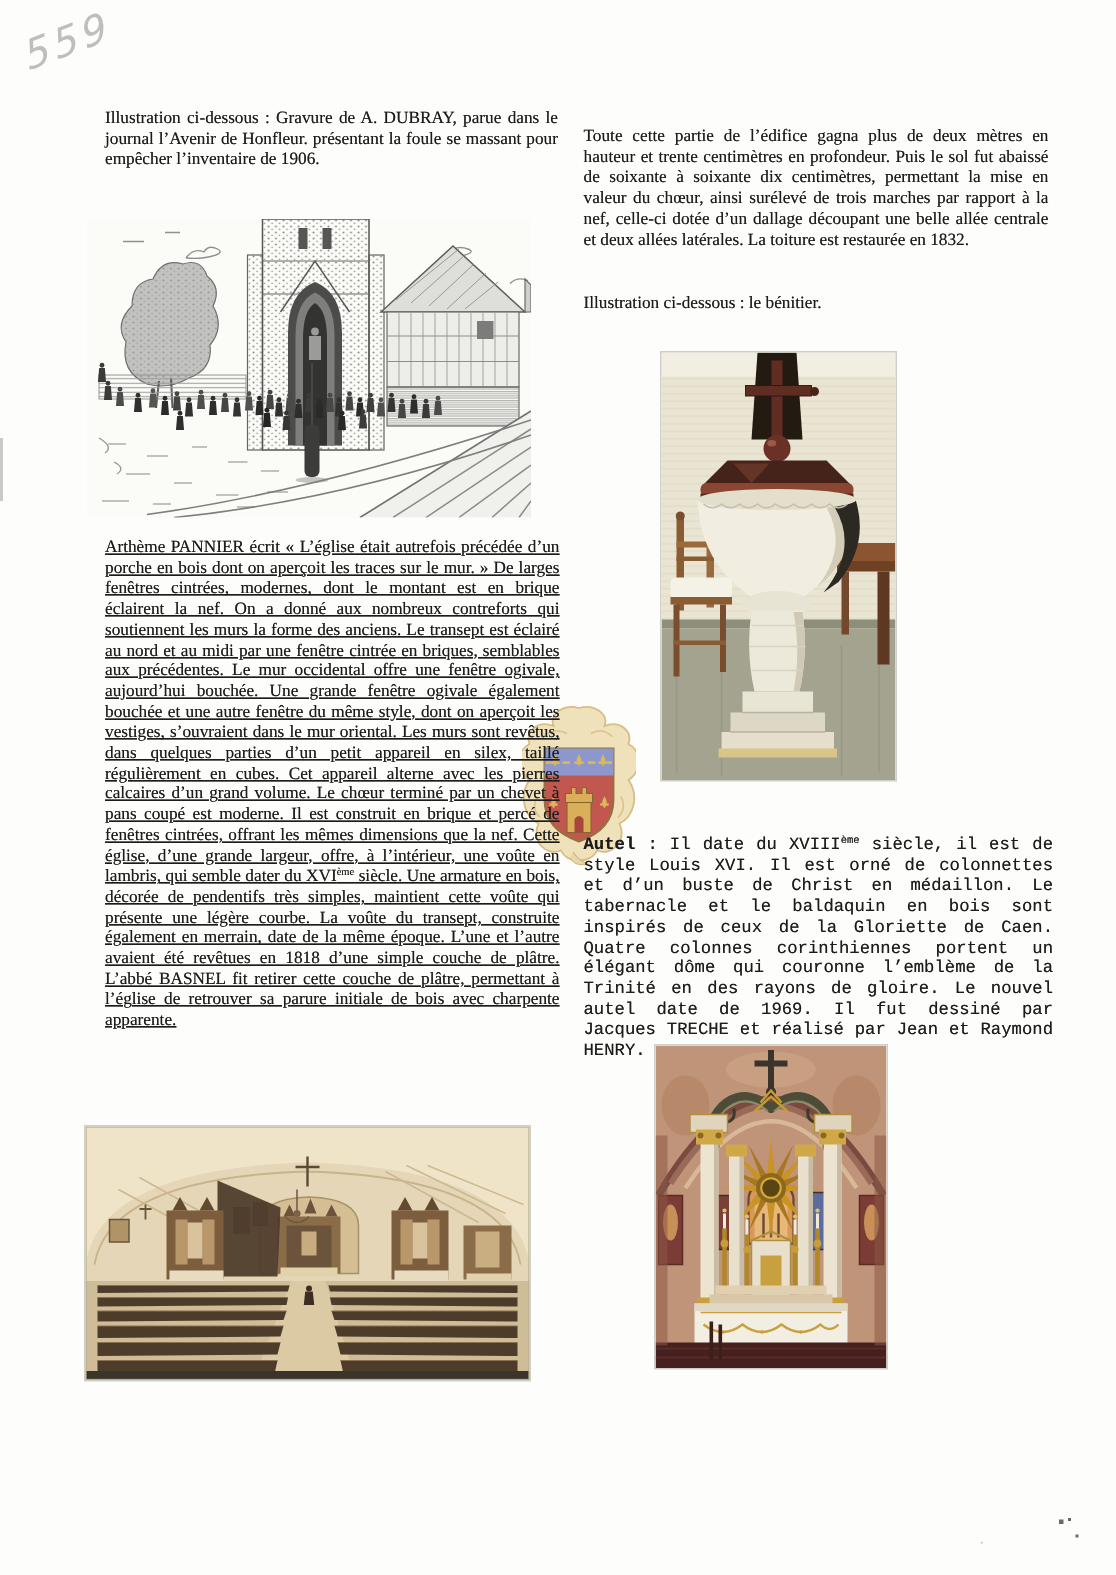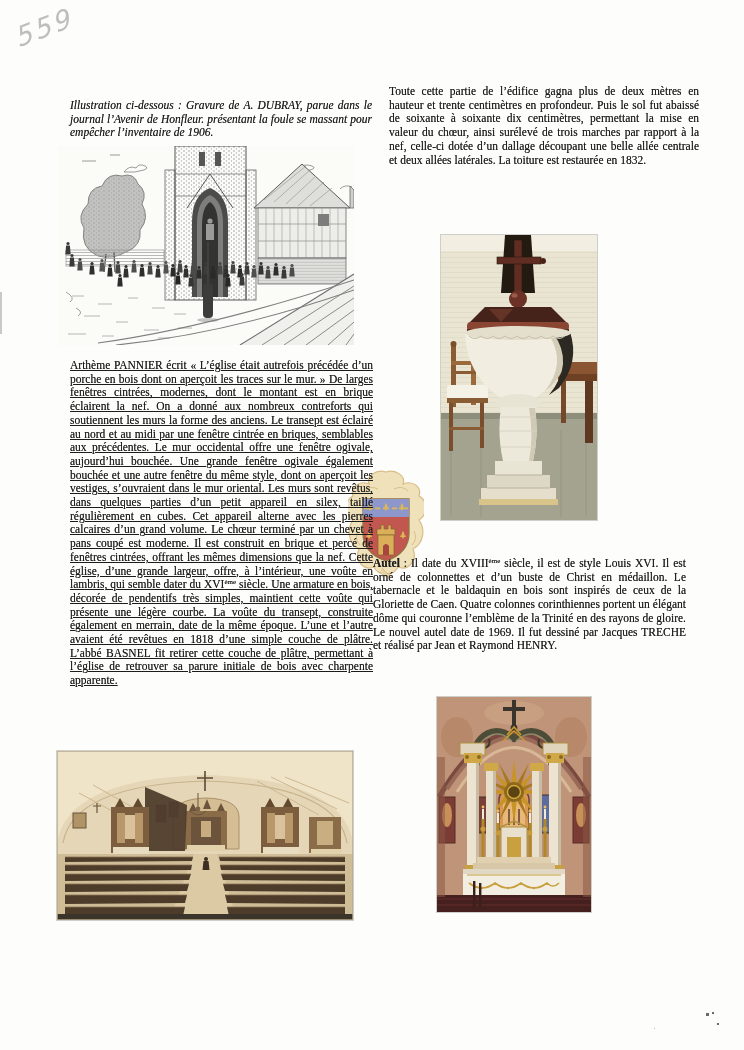--- a/index.html
+++ b/index.html
@@ -35,21 +35,21 @@
   <svg class="hand" viewBox="0 0 90 70">
     <text x="14" y="40" transform="rotate(-21 30 30) skewX(-8)" font-family="DejaVu Sans, sans-serif" font-style="italic" font-size="27" letter-spacing="3" fill="#b4b4b4" opacity="0.85">559</text>
   </svg>
 
   <div class="edge-mark"></div>
   <div class="speck" style="left:706px;top:1013px;width:3px;height:3px;"></div>
   <div class="speck" style="left:712px;top:1012px;width:2px;height:2px;"></div>
   <div class="speck" style="left:717px;top:1023px;width:2px;height:2px;"></div>
   <div class="speck" style="left:654px;top:1028px;width:1px;height:1px;opacity:.5;"></div>
 
-  <div class="txt" style="left:70px;top:99px;width:302px;font-style:italic;">
+  <div class="txt" style="left:70px;top:73px;width:302px;">
     <span>Illustration ci-dessous : Gravure de A. DUBRAY, parue dans le journal l’Avenir de Honfleur.  présentant la foule se massant pour empêcher l’inventaire de 1906.</span>
   </div>
 
   <div class="photo" style="left:58px;top:146px;width:296px;height:199px;">
     <svg viewBox="0 0 296 199" width="296" height="199">
       <defs>
         <pattern id="stip" width="5" height="4" patternUnits="userSpaceOnUse">
           <circle cx="1" cy="1" r="0.7" fill="#8d8d8b"></circle>
           <circle cx="3.4" cy="2.9" r="0.6" fill="#a2a2a0"></circle>
         </pattern>
@@ -260,20 +260,23 @@
 
       <rect x="0" y="163" width="296" height="6" fill="#3a342a"></rect>
       <rect x="0" y="0" width="296" height="169" fill="none" stroke="#b9ab8c" stroke-width="1.5"></rect>
     </svg>
   </div>
 
   <div class="txt" style="left:389px;top:85px;width:310px;">
     <span>Toute cette partie de l’édifice gagna plus de deux mètres en hauteur et trente centimètres en profondeur. Puis le sol fut abaissé de soixante à soixante dix centimètres, permettant la mise en valeur du chœur, ainsi surélevé de trois marches par rapport à la nef, celle-ci dotée d’un dallage découpant une belle allée centrale et deux allées latérales. La toiture est restaurée en 1832.</span>
   </div>
 
+  <div class="txt" style="left:389px;top:196px;width:310px;text-align:left;">
+    <span>Illustration ci-dessous : le bénitier.</span>
+  </div>
 
   <div class="photo border-light" style="left:441px;top:235px;width:156px;height:285px;">
     <svg viewBox="0 0 156 285" width="156" height="285">
       <defs>
         <pattern id="wallLines" width="6" height="5" patternUnits="userSpaceOnUse">
           <path d="M0 2.5 H6" stroke="#ddd8c4" stroke-width="1"></path>
         </pattern>
       </defs>
       <rect width="156" height="285" fill="#e9e5d2"></rect>
       <rect width="156" height="285" fill="url(#wallLines)" opacity="0.7"></rect>
@@ -363,21 +366,21 @@
           <path d="M35,86 v-9 q3,-4 6,0 v9 Z" fill="#a03a30"></path>
         </g>
         <g fill="#d9b24a">
           <path d="M21,62 c2,3 2,5 0,8 c-2,-3 -2,-5 0,-8 Z M18.2,66.5 h5.6 v1.6 h-5.6 Z"></path>
           <path d="M55,62 c2,3 2,5 0,8 c-2,-3 -2,-5 0,-8 Z M52.2,66.5 h5.6 v1.6 h-5.6 Z"></path>
         </g>
       </g>
     </g>
   </svg>
 
-  <div class="txt" style="left:373px;top:557px;width:313px;">
+  <div class="txt" style="left:389px;top:557px;width:313px;font-family:Liberation Mono, monospace;">
     <span class="b">Autel</span><span> : Il date du XVIII</span><span class="sup">ème</span><span> siècle, il est de style Louis XVI. Il est orné de colonnettes et d’un buste de Christ en médaillon. Le tabernacle et le baldaquin en bois sont inspirés de ceux de la Gloriette de Caen. Quatre colonnes corinthiennes portent un élégant dôme qui couronne l’emblème de la Trinité en des rayons de gloire. Le nouvel autel date de 1969. Il fut dessiné par Jacques TRECHE et réalisé par Jean et Raymond HENRY.</span>
   </div>
 
   <div class="photo border-light" style="left:437px;top:697px;width:154px;height:215px;">
     <svg viewBox="0 0 154 215" width="154" height="215">
       <rect width="154" height="215" fill="#c09478"></rect>
 
       <g>
         <path d="M2,100 Q77,-28 152,100" fill="none" stroke="#7a4a40" stroke-width="5"></path>
         <path d="M10,92 Q77,-12 144,92" fill="none" stroke="#9a6a58" stroke-width="4"></path>

